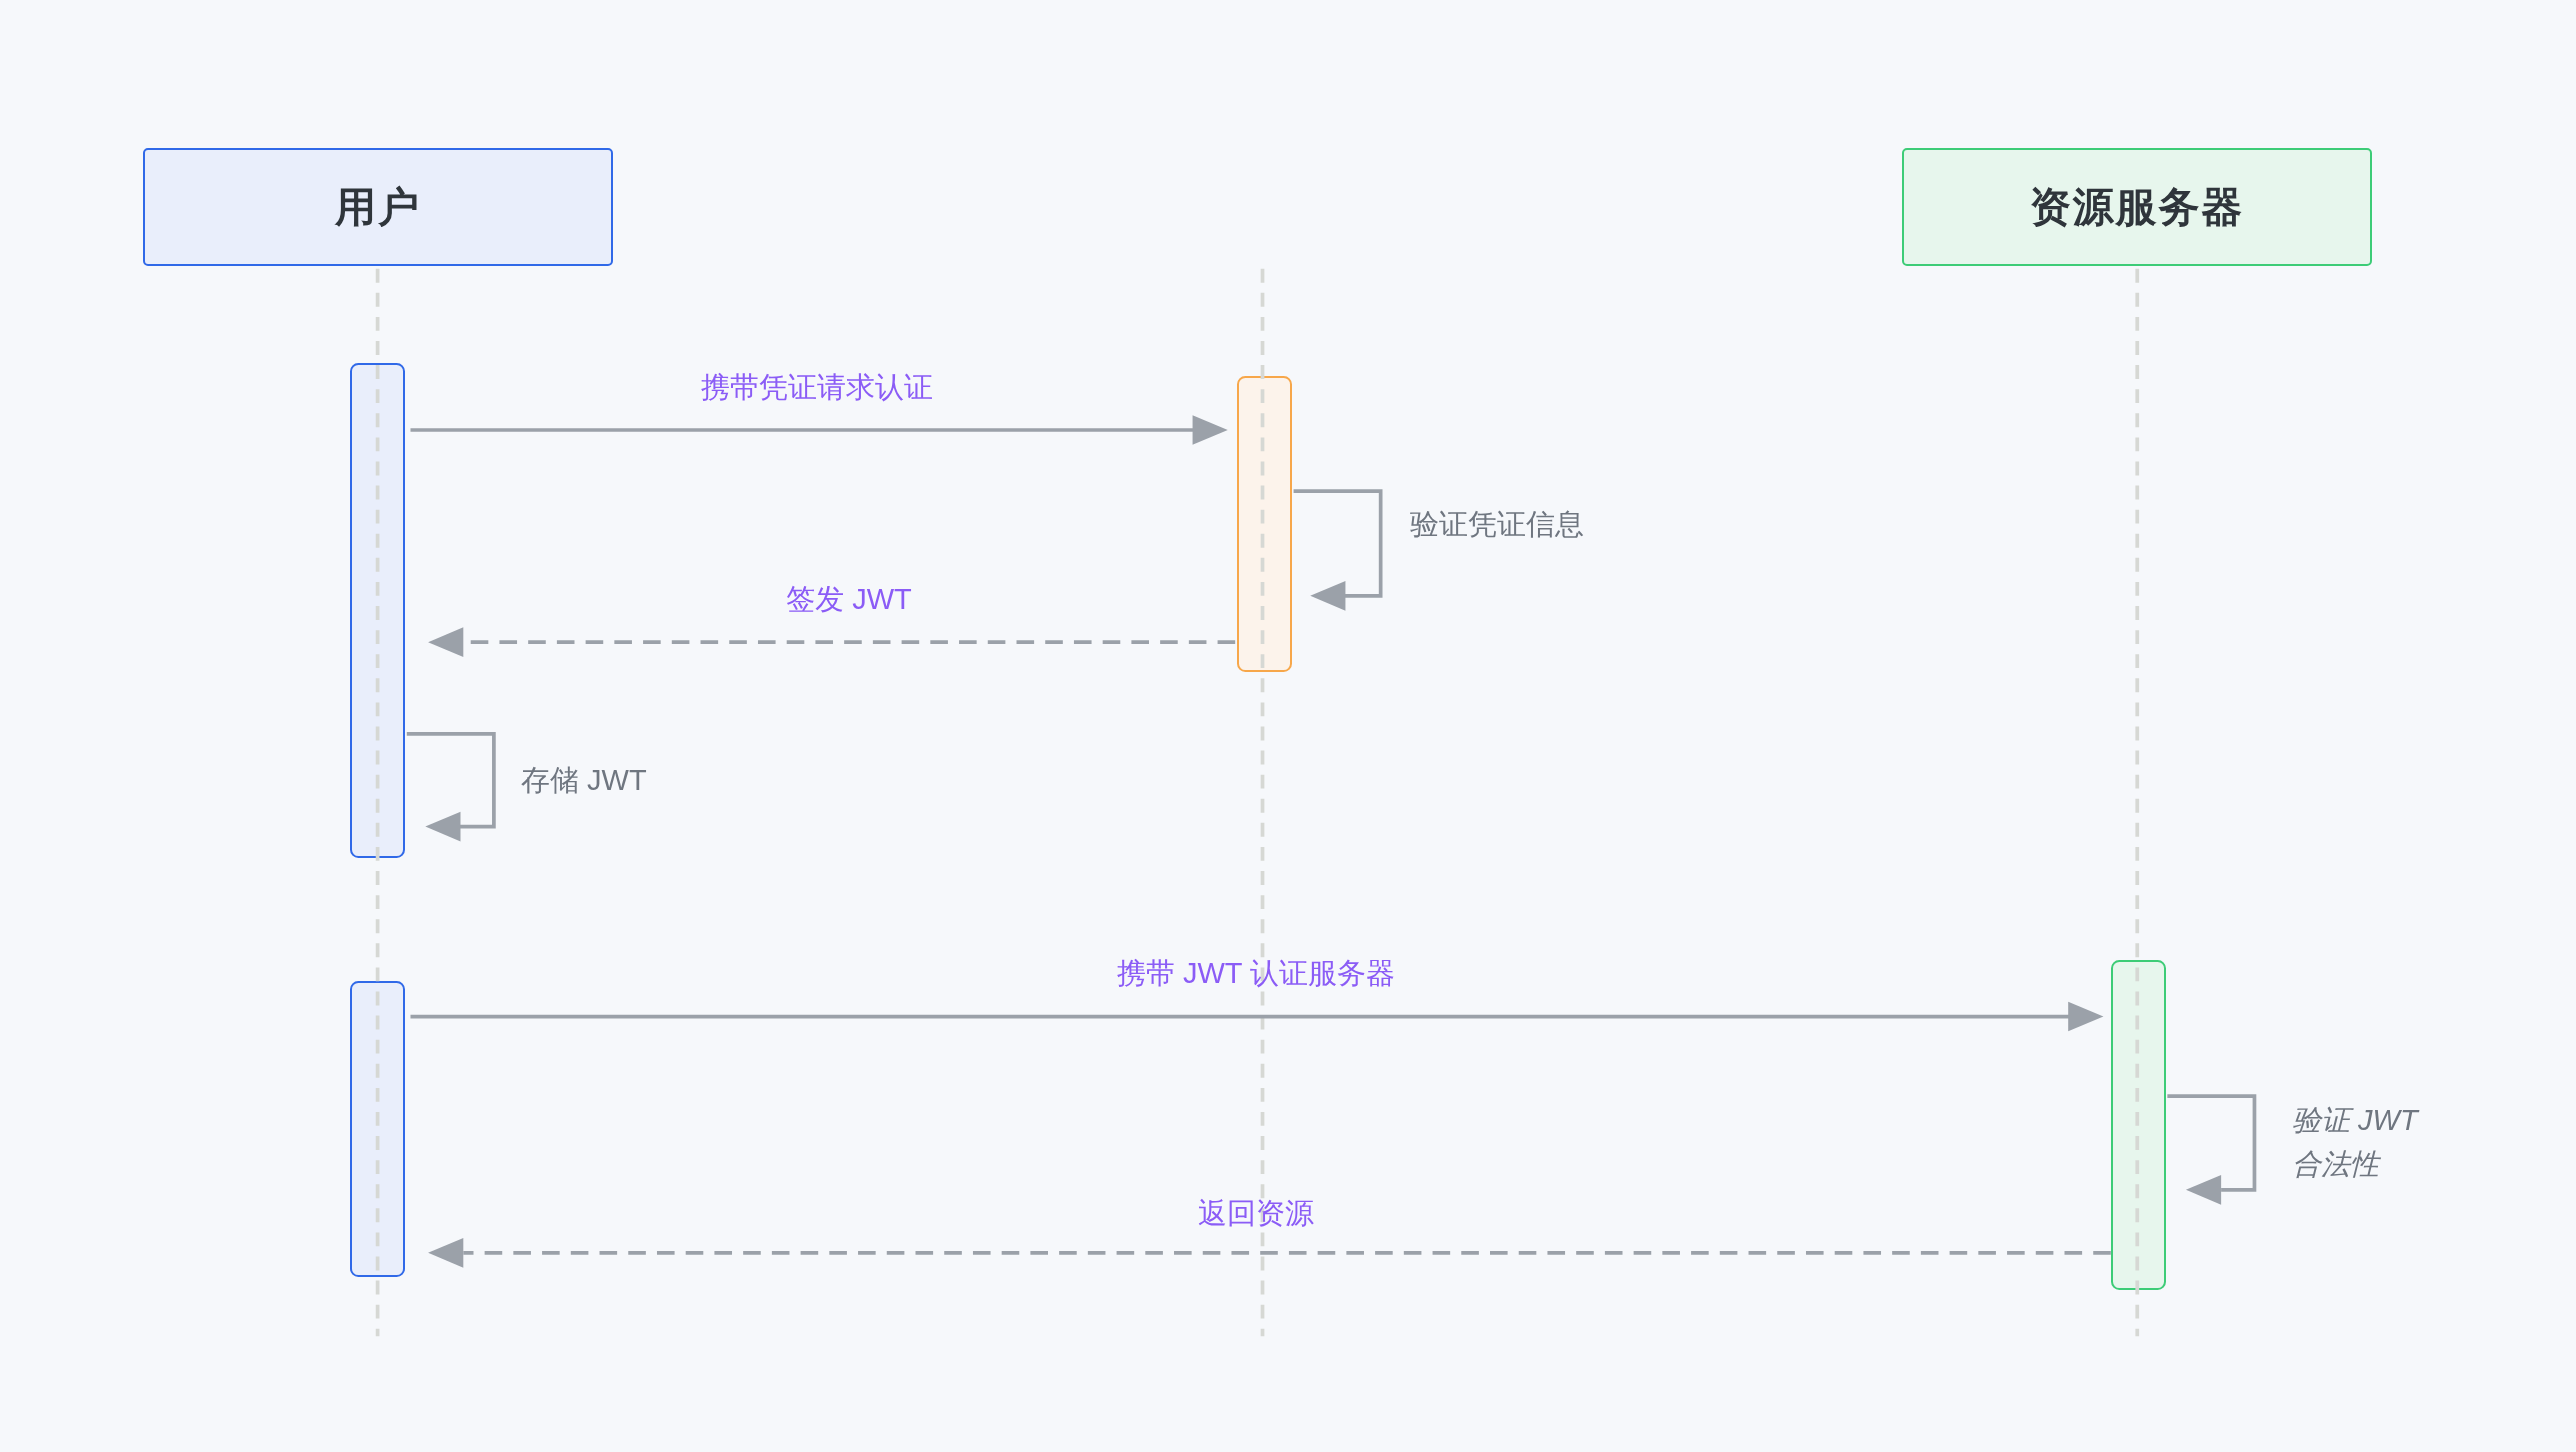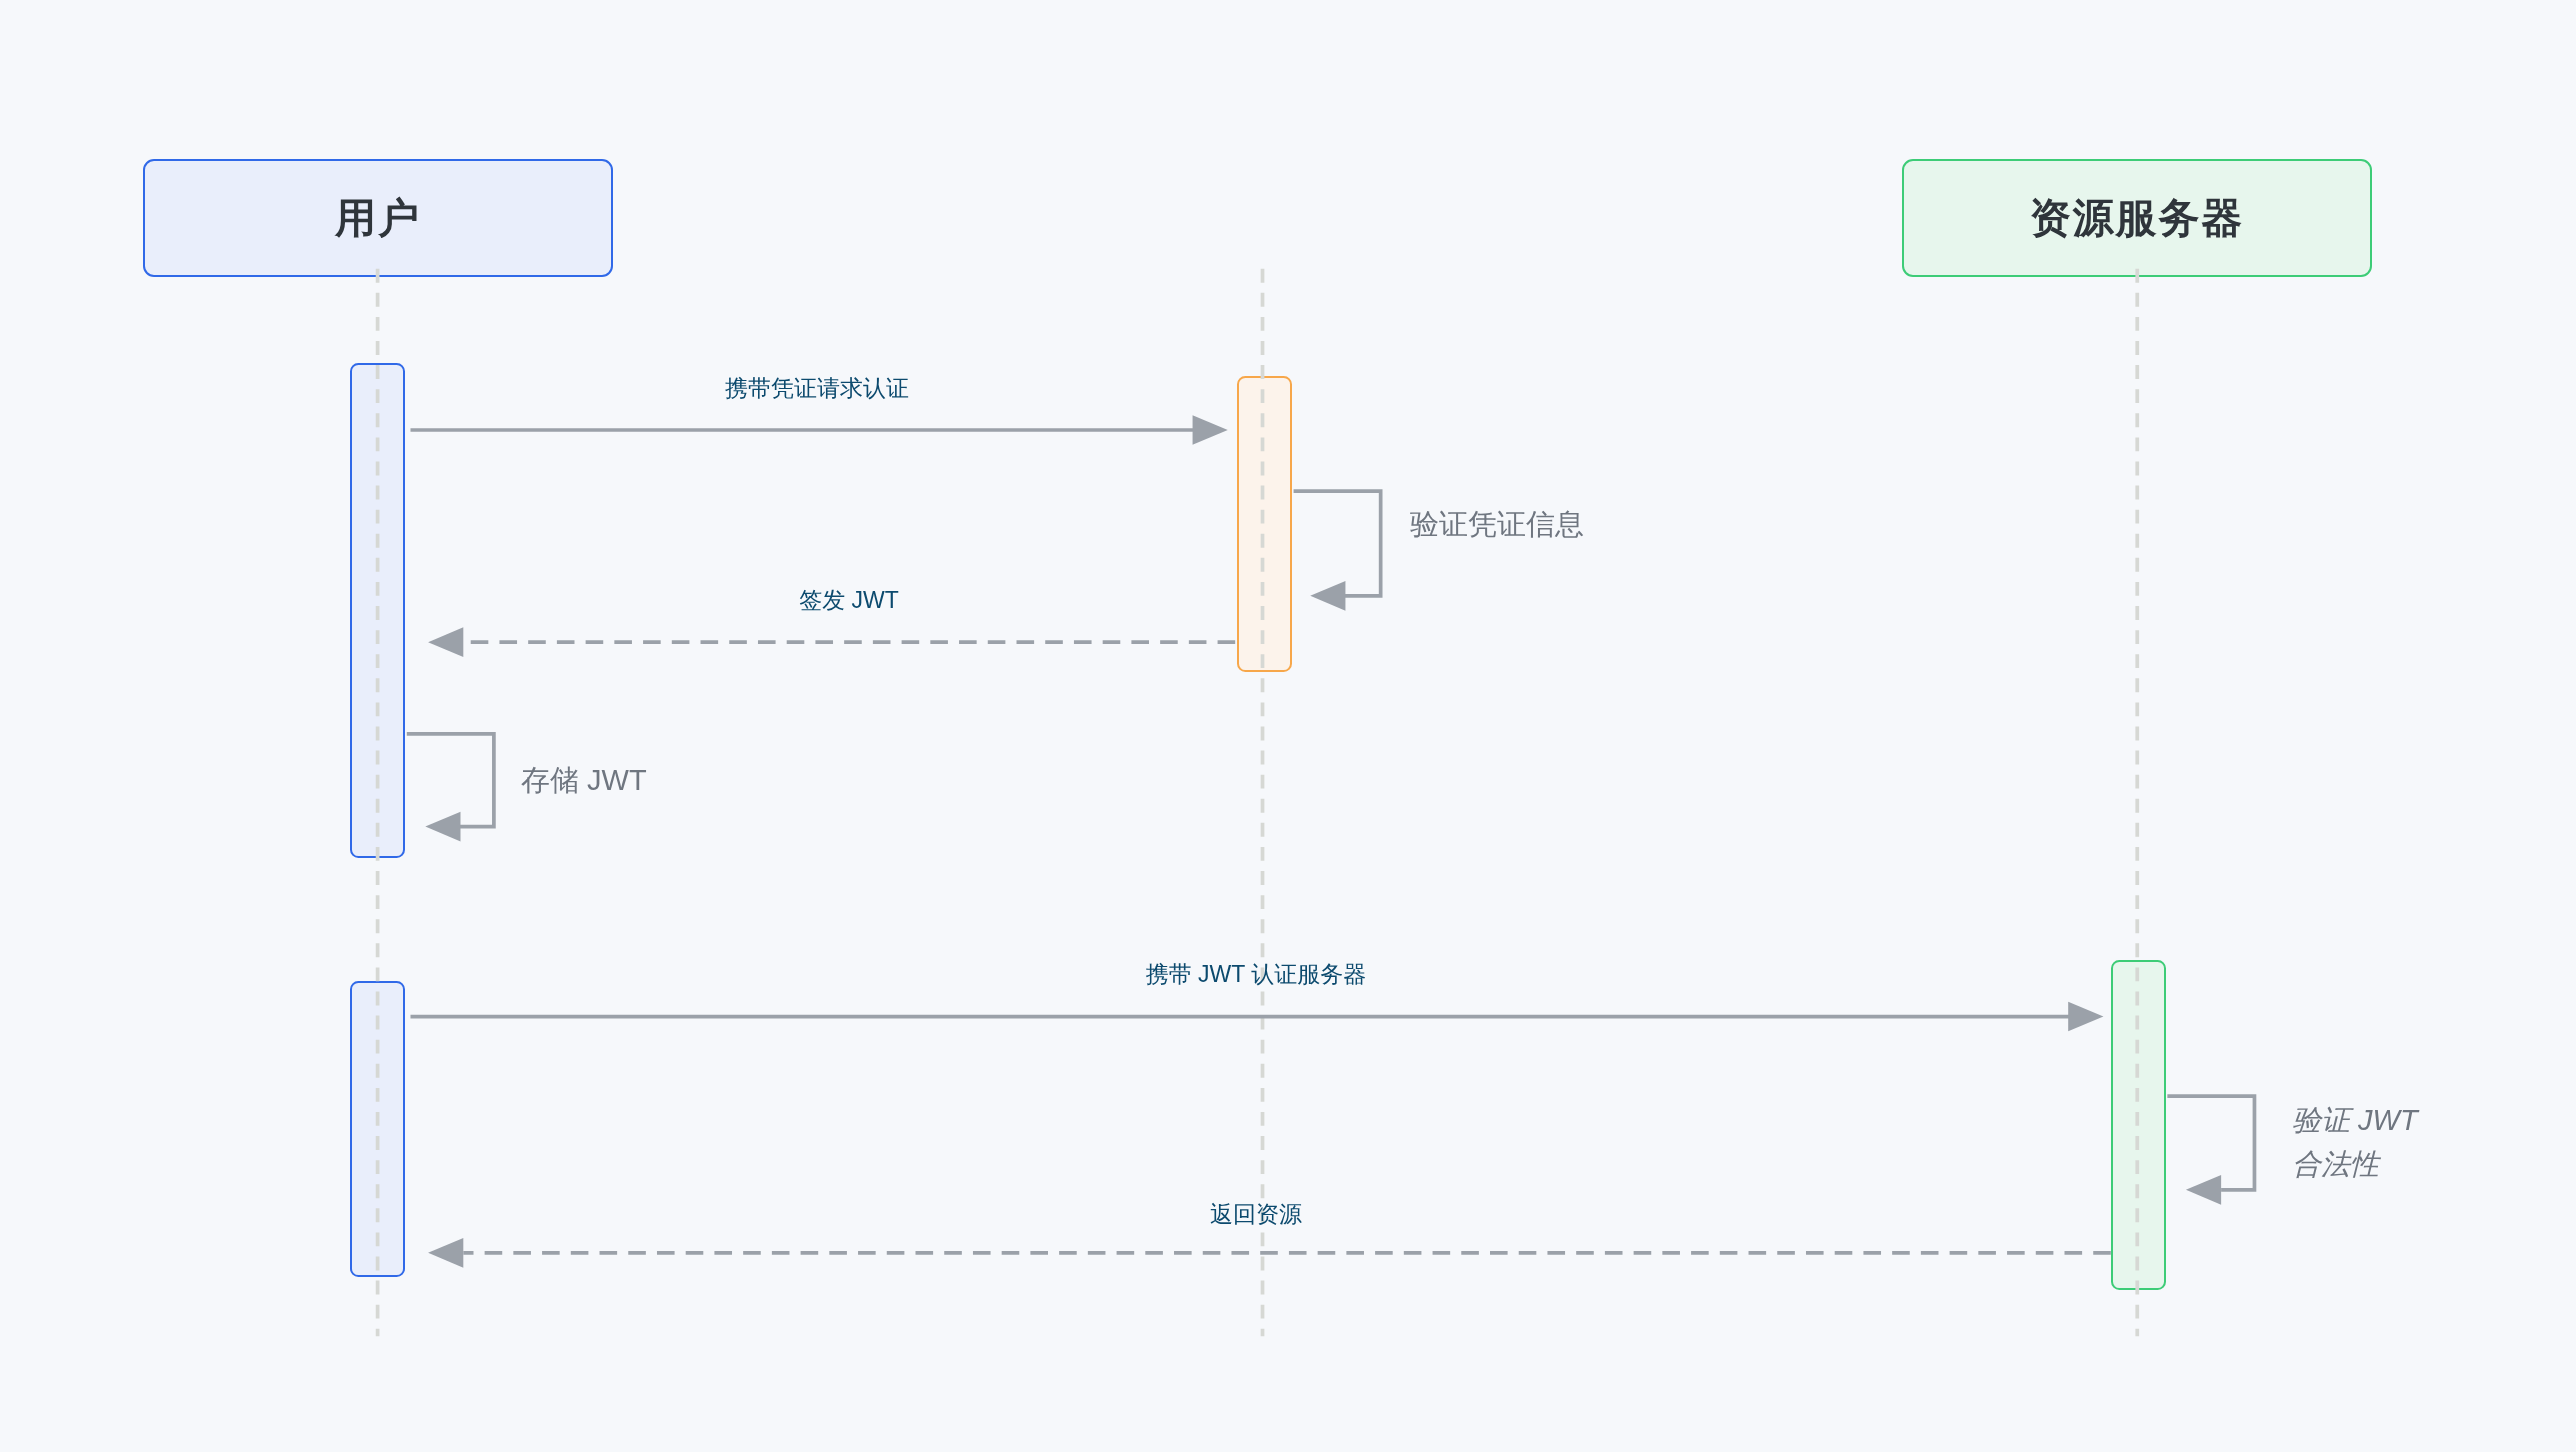--- a/index.html
+++ b/index.html
@@ -8,25 +8,24 @@
     font-family:"Liberation Sans","DejaVu Sans",sans-serif;
   }
   .canvas{
     position:relative;
     width:2576px;height:1453px;
     background:#f6f8fb;
     overflow:hidden;
   }
   .actor{
     position:absolute;top:148px;height:118px;width:470px;
-    box-sizing:border-box;border:2.8px solid;border-radius:11px;
+    box-sizing:border-box;border:2.8px solid;border-radius:5px;
     display:flex;align-items:center;justify-content:center;
     font-size:41px;font-weight:600;color:#2f353b;
     letter-spacing:1.9px;
-    margin-top:11px;
   }
   .actor-user{left:143px;border-color:#3069e8;background:#e9eefb;}
   .actor-auth{left:1028px;border-color:#f7a74a;background:#fcf3eb;}
   .actor-res{left:1902px;border-color:#3dcc77;background:#e7f6ed;}
 
   .activation{
     position:absolute;width:55px;box-sizing:border-box;
     border:2.8px solid;border-radius:8.3px;
   }
   .act-blue{border-color:#3069e8;background:#e9eefb;}
@@ -34,21 +33,21 @@
   .act-green{border-color:#3dcc77;background:#e7f6ed;}
   .act-user-1{left:350px;top:363px;height:495px;}
   .act-auth-1{left:1237px;top:376px;height:296px;}
   .act-user-2{left:350px;top:981px;height:296px;}
   .act-res-1{left:2111px;top:960px;height:330px;}
 
   svg.overlay{position:absolute;left:0;top:0;}
 
   .msg-label{
     position:absolute;transform:translate(-50%,-50%);
-    font-size:23px;color:#0c4a6e;white-space:nowrap;
+    font-size:29px;color:#8b5cf6;white-space:nowrap;
   }
   .loop-label{
     position:absolute;transform:translateY(-50%);
     font-size:29px;color:#6f7680;white-space:nowrap;line-height:44px;
   }
   .lbl-request-auth{left:817px;top:388px;}
   .lbl-verify-cred{left:1410px;top:524px;}
   .lbl-issue-jwt{left:849px;top:600px;}
   .lbl-store-jwt{left:521px;top:780px;text-align:center;}
   .lbl-request-res{left:1256px;top:974px;}

